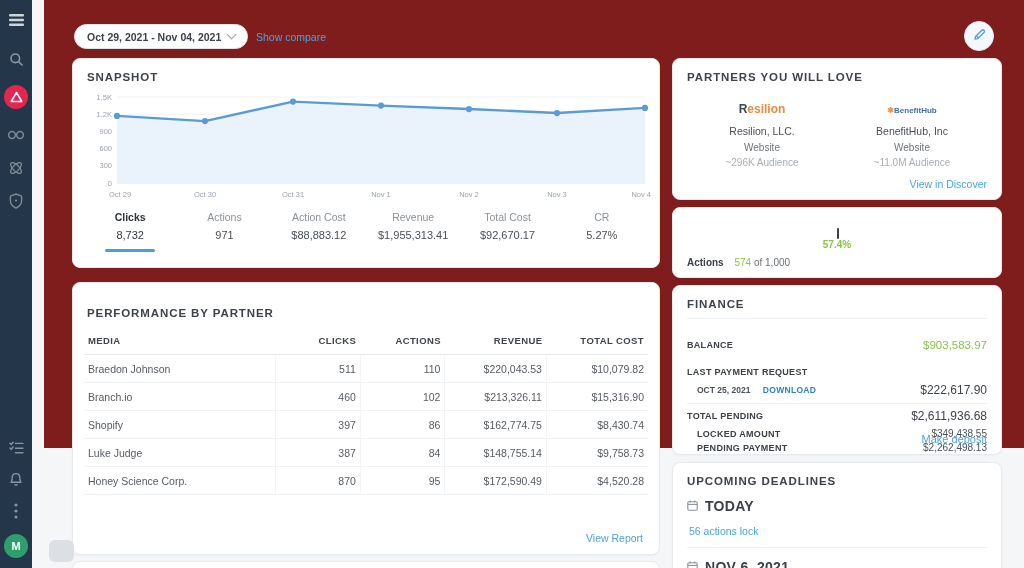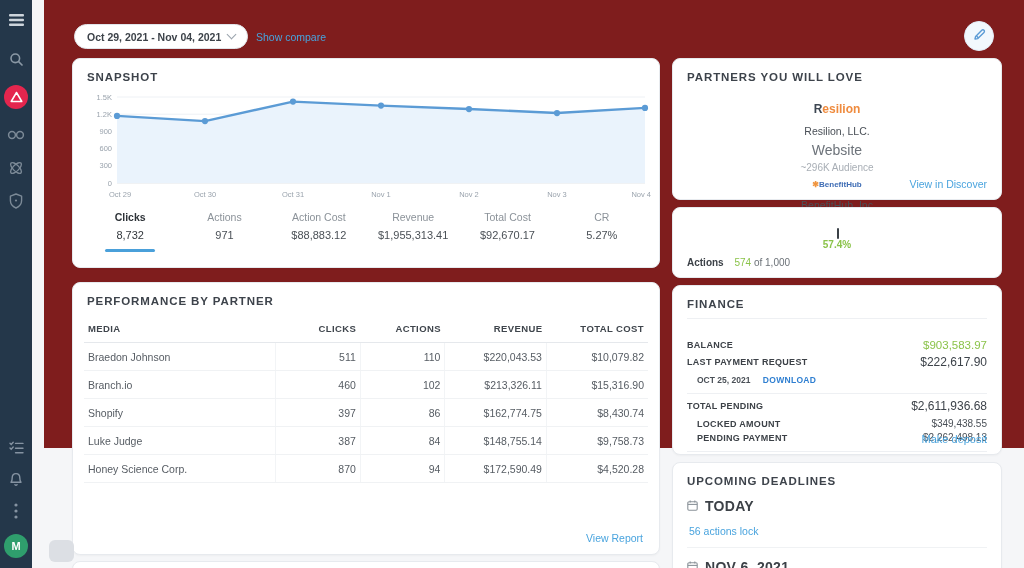--- a/index.html
+++ b/index.html
@@ -40,21 +40,21 @@
   .metrics { position:absolute; left:10px; right:10px; top:152px; display:flex; }
   .metric { flex:1; text-align:center; cursor:pointer; }
   .metric .m-label { font-size:10.5px; color:#8b9299; margin-bottom:6px; }
   .metric .m-value { font-size:11px; color:#4a5056; }
   .metric.active .m-label { color:#2e3338; font-weight:bold; }
   .metric.active .m-value { color:#33383d; }
   .metric .m-underline { height:3px; width:50px; margin:8px auto 0; border-radius:2px; background:transparent; }
   .metric.active .m-underline { background:#4aa0da; }
 
   
-  .card-performance { left:28px; top:282px; width:588px; height:273px; padding:12px 0 0; }
+  .card-performance { left:28px; top:282px; width:588px; height:273px; padding:24px 0 0; }
   .card-performance .card-title { padding:0 14px; }
   table.perf { width:calc(100% - 22px); margin:10px 11px 0; border-collapse:collapse; table-layout:fixed; }
   table.perf th { font-size:9.5px; color:#3f454c; letter-spacing:.4px; padding:6px 4px 8px;
                   border-bottom:1px solid #e5e8ec; }
   table.perf td { font-size:10.5px; color:#565c63; padding:0 4px; height:28px;
                   border-bottom:1px solid #f0f2f4; border-left:1px solid #f2f4f6; }
   table.perf td:first-child { border-left:none; }
   table.perf tr:last-child td { border-bottom:1px solid #f0f2f4; }
   .col-media { width:34%; text-align:left; padding-left:2px; }
   .col-num { width:15%; text-align:right; }
@@ -62,29 +62,29 @@
   td.col-media { padding-left:2px; }
   .view-report { position:absolute; right:16px; bottom:10px; font-size:10.5px; color:#4aa4de; cursor:pointer; }
 
   
   .card-next { left:28px; top:561px; width:588px; height:30px; }
   .widget-tab { position:absolute; left:5px; top:540px; width:25px; height:22px; background:#dcdfe4;
                 border-radius:6px; z-index:5; cursor:pointer; }
 
   
   .card-partners { left:628px; top:58px; width:330px; height:142px; padding:12px 14px; }
-  .partner-row { display:flex; margin-top:16px;flex-direction:column; }
+  .partner-row { display:flex; margin-top:16px; }
   .partner { flex:1; text-align:center; }
   .p-logo { height:16px; font-weight:bold; }
   .p-logo .lg-dark { color:#3d4752; font-size:12px; }
   .p-logo .lg-orange { color:#ef8b3e; font-size:12px; }
   .p-logo .lg-mark { color:#f0953f; font-size:8px; }
   .p-logo .lg-blue { color:#3f6db5; font-size:8px; }
   .p-name { font-size:10.5px; color:#4a5057; margin-top:10px; }
-  .p-site { font-size:14px; color:#6d737a; margin-top:5px; cursor:pointer; }
+  .p-site { font-size:10px; color:#6d737a; margin-top:5px; cursor:pointer; }
   .p-aud { font-size:10px; color:#a8aeb5; margin-top:4px; }
   .view-discover { position:absolute; right:14px; bottom:9px; font-size:10.5px; color:#4aa4de; cursor:pointer; }
 
   
   .card-goals { left:628px; top:207px; width:330px; height:71px; padding:12px 14px; }
   .goals-title-row { display:flex; align-items:baseline; gap:5px; }
   .goals-sub { font-size:9.5px; color:#7d848c; letter-spacing:.4px; font-weight:bold; }
   .goal-bar-row { display:flex; align-items:center; gap:8px; margin-top:11px;flex-direction:column; }
   .goal-track { position:relative; flex:1; height:5px; border-radius:3px; background:#e6e9ec; }
   .goal-fill { position:absolute; left:0; top:0; height:5px; border-radius:3px; background:#8bc34a; }
@@ -327,21 +327,21 @@
         <tr>
           <td class="col-media">Luke Judge</td>
           <td class="col-num">387</td>
           <td class="col-num">84</td>
           <td class="col-money">$148,755.14</td>
           <td class="col-money">$9,758.73</td>
         </tr>
         <tr>
           <td class="col-media">Honey Science Corp.</td>
           <td class="col-num">870</td>
-          <td class="col-num">94</td>
+          <td class="col-num">95</td>
           <td class="col-money">$172,590.49</td>
           <td class="col-money">$4,520.28</td>
         </tr>
       </tbody>
     </table>
     <span class="view-report">View Report</span>
   </div>
 
   <div class="card card-next"></div>
 
@@ -379,21 +379,21 @@
     </div>
   </div>
 
   <div class="card card-finance">
     <div class="card-title">FINANCE</div>
     <div class="fin-divider"></div>
     <div class="fin-row" style="margin-top:20px">
       <span class="fin-label">BALANCE</span>
       <span class="fin-val green">$903,583.97</span>
     </div>
-    <div class="fin-row" style="margin-top:0; align-items:flex-start">
+    <div class="fin-row" style="margin-top:10px; align-items:flex-end">
       <span>
         <span class="fin-label">LAST PAYMENT REQUEST</span>
         <span style="display:block">
           <span class="fin-sub">OCT 25, 2021</span>
           <span class="fin-dl">DOWNLOAD</span>
         </span>
       </span>
       <span class="fin-val big" style="margin-top:4px">$222,617.90</span>
     </div>
     <div class="fin-divider" style="margin:6px 0 5px"></div>

